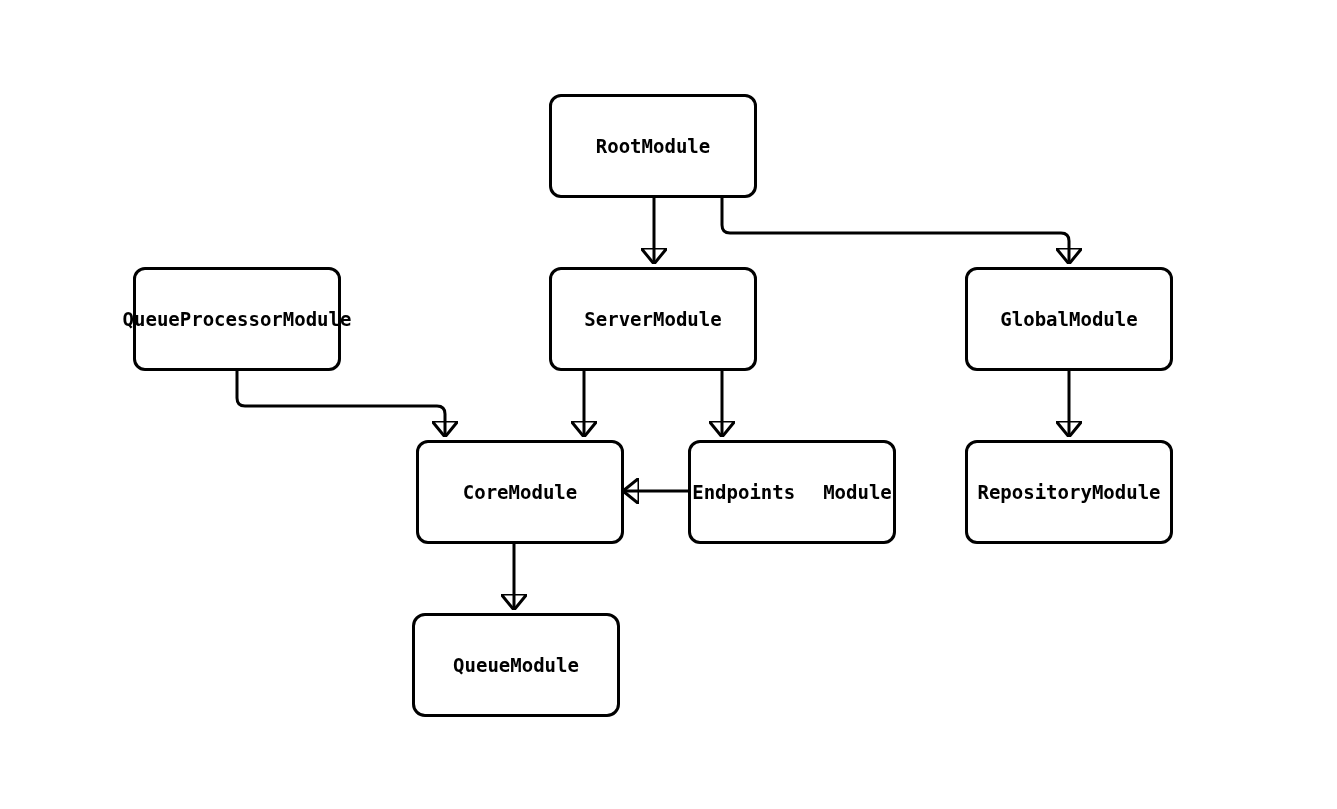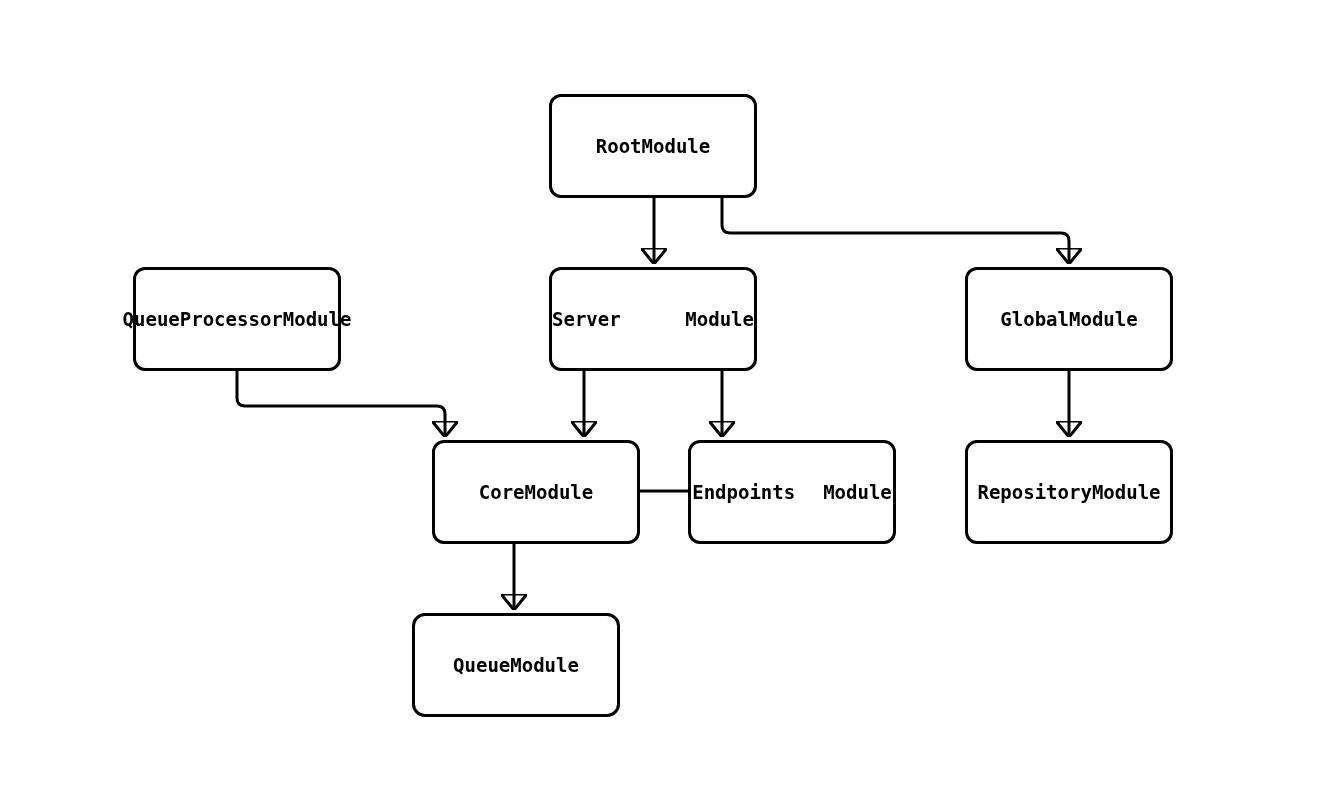--- a/index.html
+++ b/index.html
@@ -19,23 +19,23 @@
     background:#ffffff;
     border:3.5px solid #000000;
     border-radius:12px;
     display:flex;flex-direction:row;
     align-items:center;justify-content:center;
     font-weight:bold;font-size:19px;line-height:22px;
     color:#000000;text-align:center;
   }
   .n-root{left:549px;top:94px;}
   .n-queueprocessor{left:133px;top:267px;justify-content:center;}
-  .n-server{left:549px;top:267px;justify-content:space-between;}
+  .n-server{left:549px;top:267px;}
   .n-global{left:965px;top:267px;}
-  .n-core{left:432px;top:440px;}
+  .n-core{left:416px;top:440px;}
   .n-endpoints{left:688px;top:440px;gap:28px;}
   .n-repository{left:965px;top:440px;align-items:center;}
   .n-queue{left:412px;top:613px;border-radius:13px;}
 </style>
 </head>
 <body>
 
 <div class="canvas">
 
   <svg class="edges" width="1337" height="809" viewBox="0 0 1337 809" xmlns="http://www.w3.org/2000/svg">

